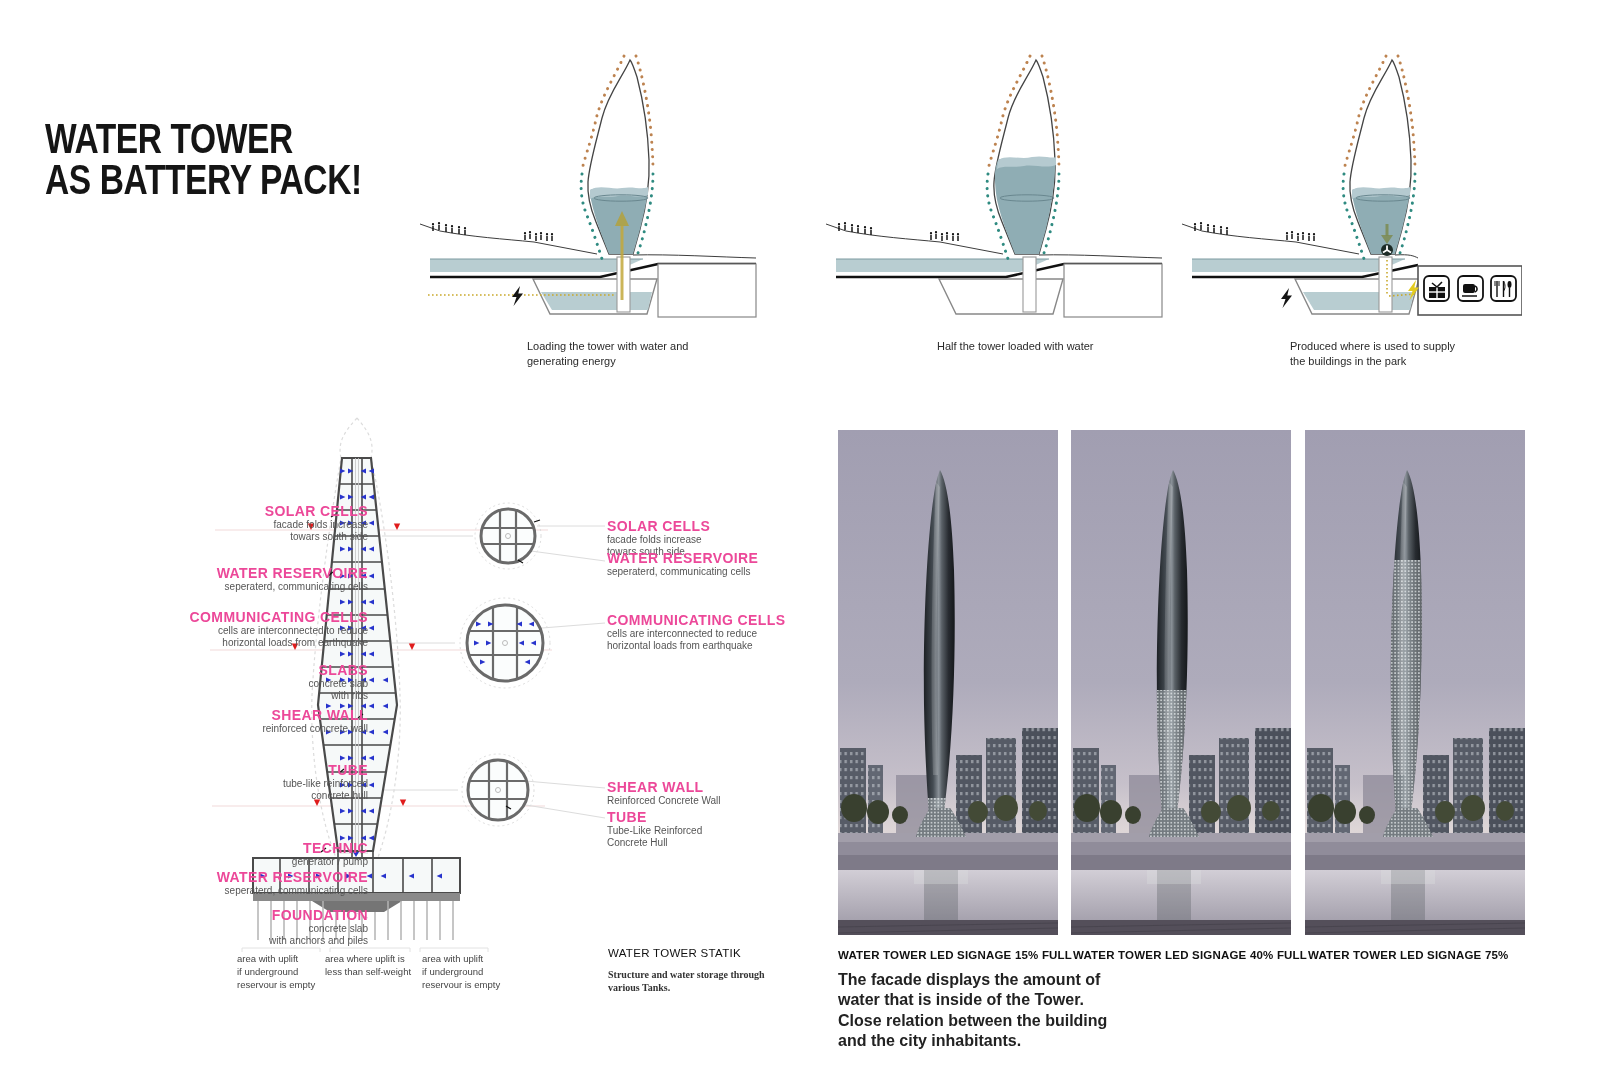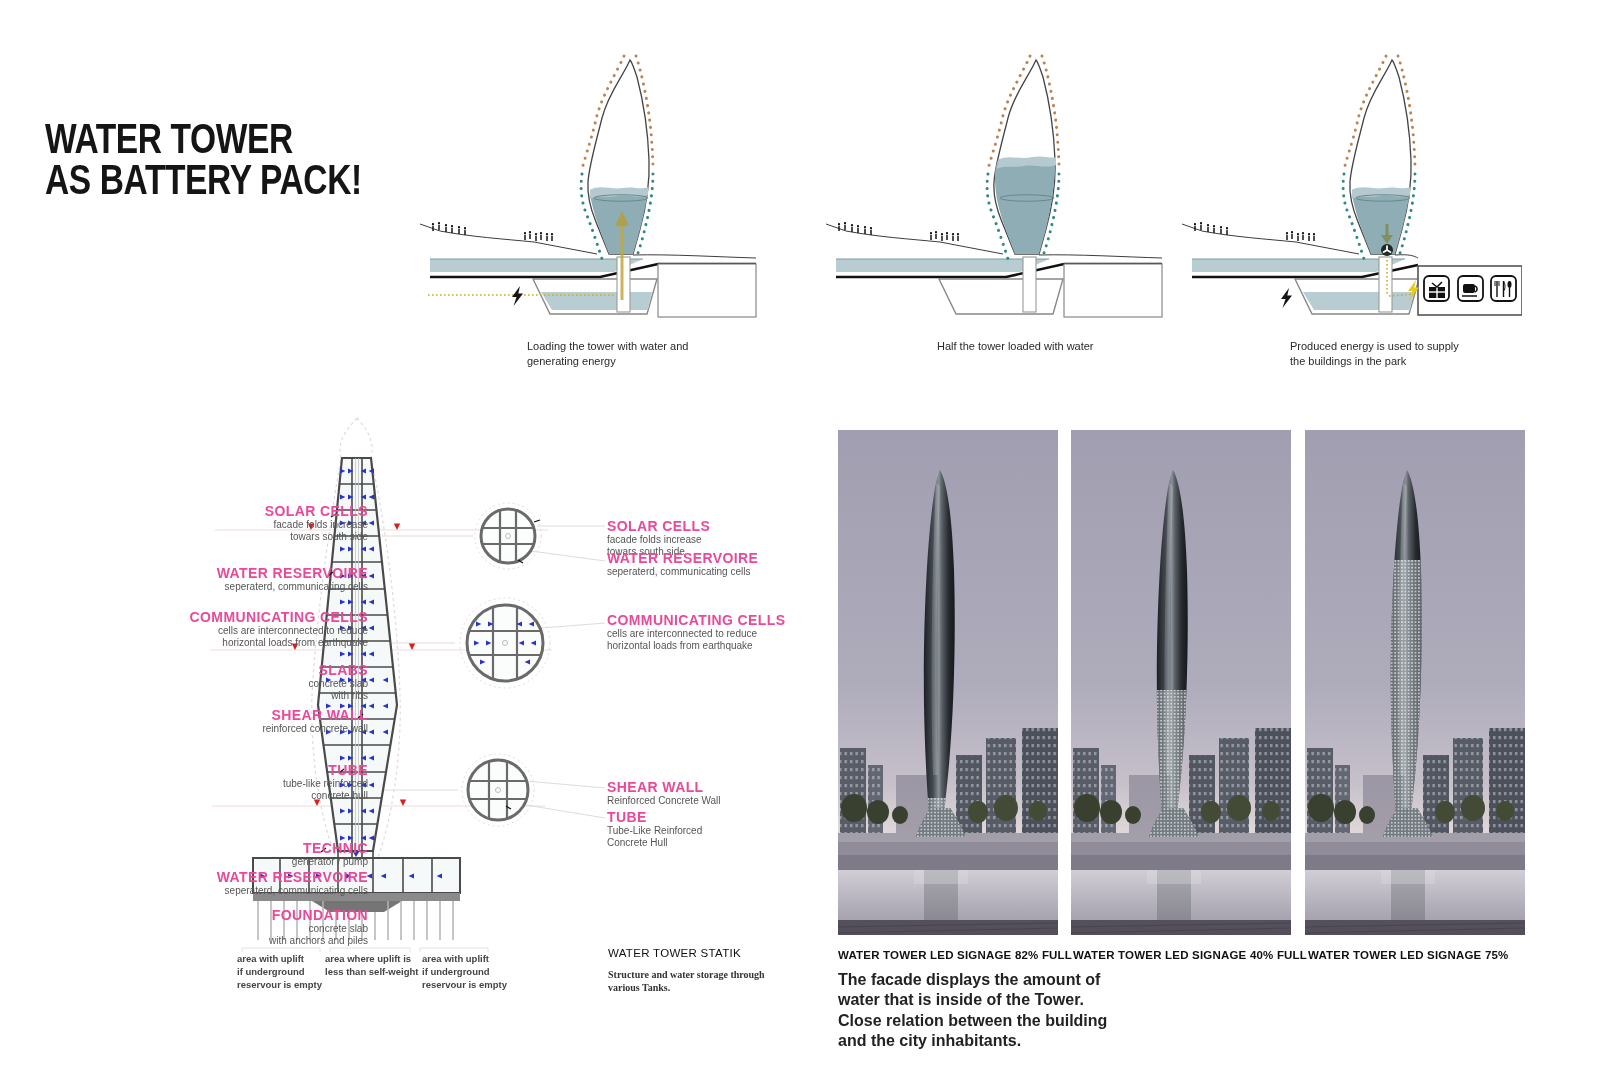--- a/index.html
+++ b/index.html
@@ -8,21 +8,21 @@
   .main-title{position:absolute;left:45px;top:118px;font-size:43px;font-weight:800;
               line-height:0.96;letter-spacing:-0.5px;color:#151515;white-space:nowrap;
               transform:scaleX(0.78);transform-origin:0 0;}
   .proc{position:absolute;top:48px;width:360px;height:310px;}
   .cap{position:absolute;font-size:11px;color:#2a2a2a;line-height:1.32;white-space:pre-line;}
   .sec-svg{position:absolute;left:90px;top:400px;width:700px;height:600px;}
   .left-label{position:absolute;left:118px;width:250px;text-align:right;}
   .right-label{position:absolute;left:607px;width:230px;text-align:left;}
   .lbl-title{font-size:14px;font-weight:700;letter-spacing:.4px;color:#ec4899;line-height:1.1;}
   .lbl-sub{font-size:10px;color:#555;line-height:1.18;white-space:pre-line;}
-  .foot{position:absolute;font-size:9.5px;color:#444;line-height:1.35;white-space:pre-line;font-weight:bold;}
+  .foot{position:absolute;font-size:9.5px;color:#444;line-height:1.35;white-space:pre-line;}
   .statik-title{position:absolute;font-size:11.5px;font-weight:400;letter-spacing:.3px;color:#111;}
   .statik-desc{position:absolute;font-size:10px;font-weight:700;color:#333;line-height:1.3;white-space:pre-line;font-family:Liberation Serif, serif;}
   .render{position:absolute;top:430px;width:220px;height:505px;overflow:hidden;}
   .render svg{display:block;}
   .render-cap{position:absolute;top:949px;font-size:11.5px;font-weight:700;letter-spacing:.2px;color:#111;}
   .render-desc{position:absolute;top:970px;font-size:16px;font-weight:700;color:#222;line-height:1.28;white-space:pre-line;}
   
   .terr{stroke:#3d3d3d;stroke-width:1;fill:none;}
   .s1{stroke:#4a4a4a;stroke-width:1.6;fill:none;}
   .ldr{stroke:#dcdcdc;stroke-width:1;fill:none;}
@@ -203,21 +203,21 @@
       <ellipse cx="347.5" cy="236.5" rx="2" ry="3.4" fill="#111"></ellipse>
       <line x1="347.5" y1="240" x2="347.5" y2="249" stroke="#111" stroke-width="1.4"></line>
     </g>
     <use href="#bolt" transform="translate(246,232)" fill="#e3cb1f"></use>
     <use href="#bolt" transform="translate(119,240)" fill="#151515"></use>
   </svg>
 
   <div class="cap" style="left:527px;top:339px">Loading the tower with water and
 generating energy</div>
   <div class="cap" style="left:937px;top:339px">Half the tower loaded with water</div>
-  <div class="cap" style="left:1290px;top:339px">Produced energy is used to supply
+  <div class="cap" style="left:1290px;top:339px">Produced where is used to supply
 the buildings in the park</div>
 
   <svg class="sec-svg" viewBox="0 0 700 600">
 
     <path class="pink" d="M125,130 L458,130 M120,250 L462,250 M122,406 L455,406"></path>
 
     <path class="ghost" d="M267,18 C252,34 248,44 251,58 C240,120 226,220 222,295 C220,355 230,420 247,460"></path>
     <path class="ghost" d="M267,18 C281,34 284,44 281,58 C295,120 308,220 310,295 C312,355 302,420 287,460"></path>
 
     <g class="ldr">
@@ -699,21 +699,21 @@
       <path d="M102,40 C109,52 114,85 116,140 C118,210 116,290 109,355 C106,385 104,398 102,405 L94,405 C91,395 87,335 86,275 C85,195 89,105 97,58 C99,48 101,42 102,40 Z" fill="url(#met3)"></path>
       <path d="M92,378 C86,388 81,396 78,407 L128,407 C123,395 118,387 112,378 Z" fill="#3a4046"></path>
       <g clip-path="url(#tclip3)">
         <rect x="70" y="130" width="76" height="280" fill="#aeb6ba" opacity=".5"></rect>
         <rect x="70" y="130" width="76" height="280" fill="url(#led3)" opacity=".95"></rect>
       </g>
       <path d="M98,52 C94,140 92,250 95,345 L100,345 C97,250 99,140 102,57 Z" fill="#ffffff" opacity=".17"></path>
     </svg>
   </div>
 
-  <div class="render-cap" style="left:838px">WATER TOWER LED SIGNAGE 82% FULL</div>
+  <div class="render-cap" style="left:838px">WATER TOWER LED SIGNAGE 15% FULL</div>
   <div class="render-desc" style="left:838px">The facade displays the amount of
 water that is inside of the Tower.
 Close relation between the building
 and the city inhabitants.</div>
   <div class="render-cap" style="left:1073px">WATER TOWER LED SIGNAGE 40% FULL</div>
   <div class="render-cap" style="left:1308px">WATER TOWER LED SIGNAGE 75%</div>
 
 </div>
 
 </body></html>

